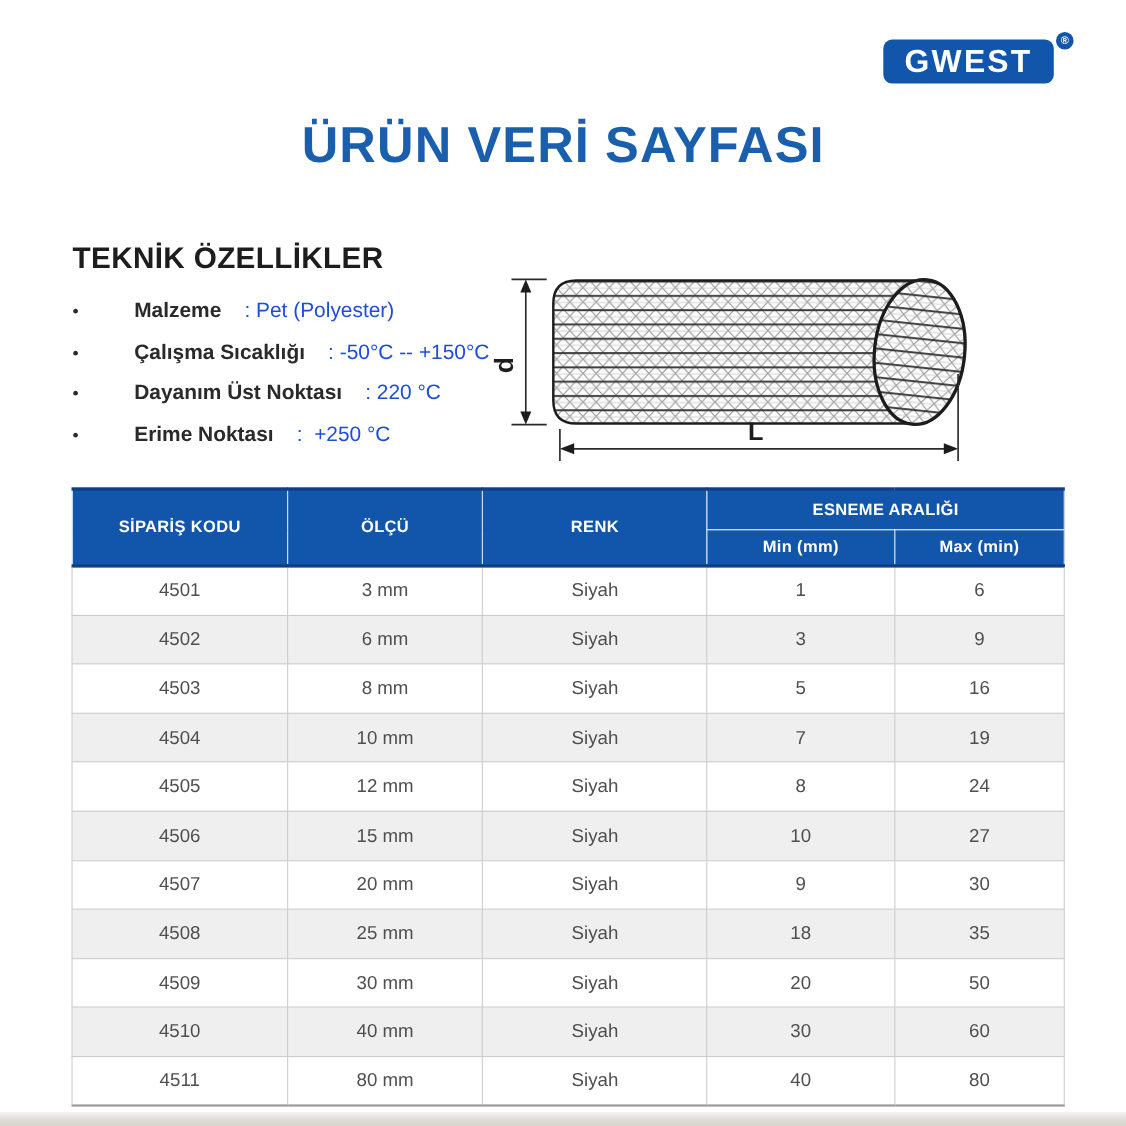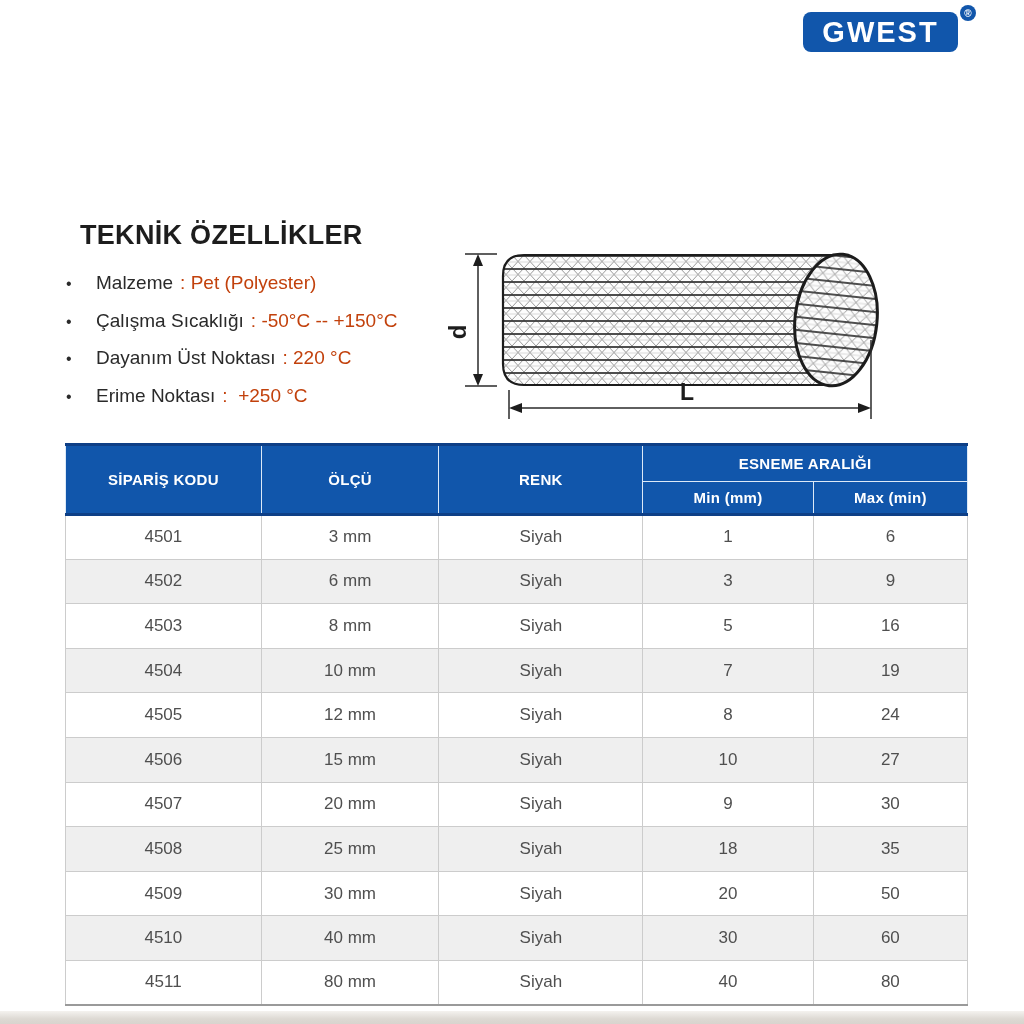--- a/index.html
+++ b/index.html
@@ -10,43 +10,43 @@
     --text-dark:#2d2d2d;
     --cell-text:#4f4f4f;
     --border-gray:#cccccc;
   }
   *{margin:0;padding:0;box-sizing:border-box;}
   html,body{background:#ffffff;}
   body{font-family:"Liberation Sans","DejaVu Sans",sans-serif;}
   .page{position:relative;width:1024px;height:1024px;background:#ffffff;overflow:hidden;}
 
   
-  .logo-wrap{position:absolute;top:5px;left:799px;width:185px;height:55px;}
+  .logo-wrap{position:absolute;top:29px;left:799px;width:185px;height:55px;}
   .logo-box{position:absolute;top:7px;left:4px;width:155px;height:40px;
     background:var(--table-header-blue);border-radius:8px;
     display:flex;align-items:center;justify-content:center;}
   .logo-text{color:#ffffff;font-weight:800;font-size:29px;letter-spacing:2px;
     font-family:"Liberation Sans",sans-serif;}
   .reg-mark{position:absolute;top:0;left:161px;width:16px;height:16px;border-radius:50%;
     background:var(--table-header-blue);color:#ffffff;font-size:10px;font-weight:700;
     display:flex;align-items:center;justify-content:center;}
 
   
   .page-title{position:absolute;top:104px;left:0;width:100%;text-align:center;
     color:var(--accent-blue);font-size:46px;font-weight:800;letter-spacing:1px;}
   .page-subtitle{position:absolute;top:166px;left:0;width:100%;text-align:center;
     color:#2b2b2b;font-size:23px;font-weight:700;letter-spacing:1.5px;}
 
   
   .specs{position:absolute;top:220px;left:66px;width:380px;}
-  .specs-heading{color:#1d1d1d;font-size:27px;font-weight:800;letter-spacing:.3px;margin-bottom:22px;margin-left:14px;}
+  .specs-heading{color:#1d1d1d;font-size:27px;font-weight:800;letter-spacing:.3px;margin-bottom:22px;}
   .spec-item{display:flex;align-items:baseline;margin-bottom:16.5px;font-size:19px;line-height:20px;}
   .bullet{width:30px;color:#2a2a2a;font-size:16px;}
-  .spec-label{font-weight:400;color:#2a2a2a;white-space:pre;}
-  .spec-value{font-weight:400;color:#c2410c;white-space:pre;margin-left:7px;}
+  .spec-label{font-weight:700;color:#2a2a2a;white-space:pre;margin-left:26px;}
+  .spec-value{font-weight:400;color:#1d4ed8;white-space:pre;margin-left:21px;}
 
   
   .diagram{position:absolute;top:242px;left:440px;width:460px;height:185px;}
 
   
   .product-table{position:absolute;top:443px;left:65px;width:903px;
     border-collapse:collapse;table-layout:fixed;}
   .product-table thead th{
     background:var(--table-header-blue);color:#ffffff;font-weight:700;font-size:15px;
     letter-spacing:.3px;text-align:center;vertical-align:middle;
@@ -72,20 +72,21 @@
 
 <div class="page">
 
   <div class="logo-wrap">
     <div class="logo-box">
       <span class="logo-text">GWEST</span>
     </div>
     <span class="reg-mark">®</span>
   </div>
 
+  <div class="page-title">ÜRÜN VERİ SAYFASI</div>
 
   <div class="specs">
     <div class="specs-heading">TEKNİK ÖZELLİKLER</div>
     <div id="specs-list">
   <div class="spec-item">
     <span class="bullet">•</span>
     <span class="spec-label">Malzeme</span>
     <span class="spec-value">: Pet (Polyester)</span>
   </div>
 

